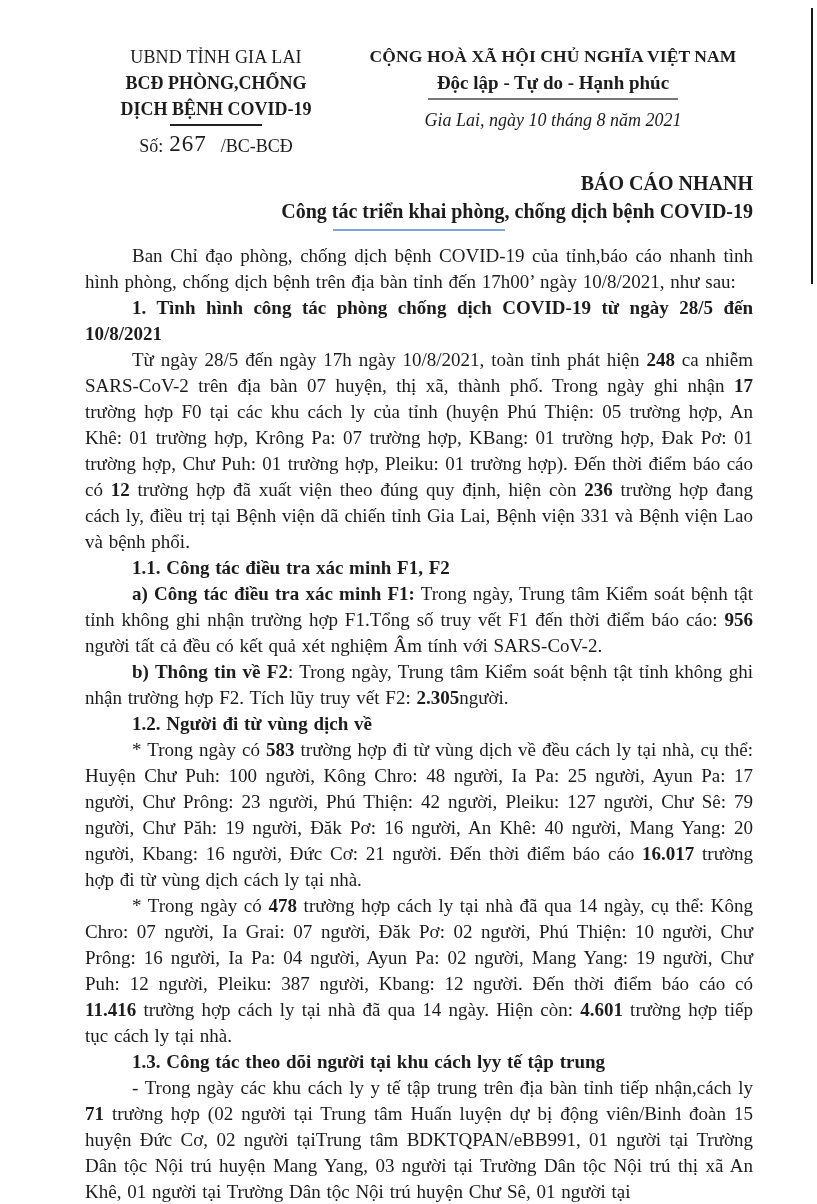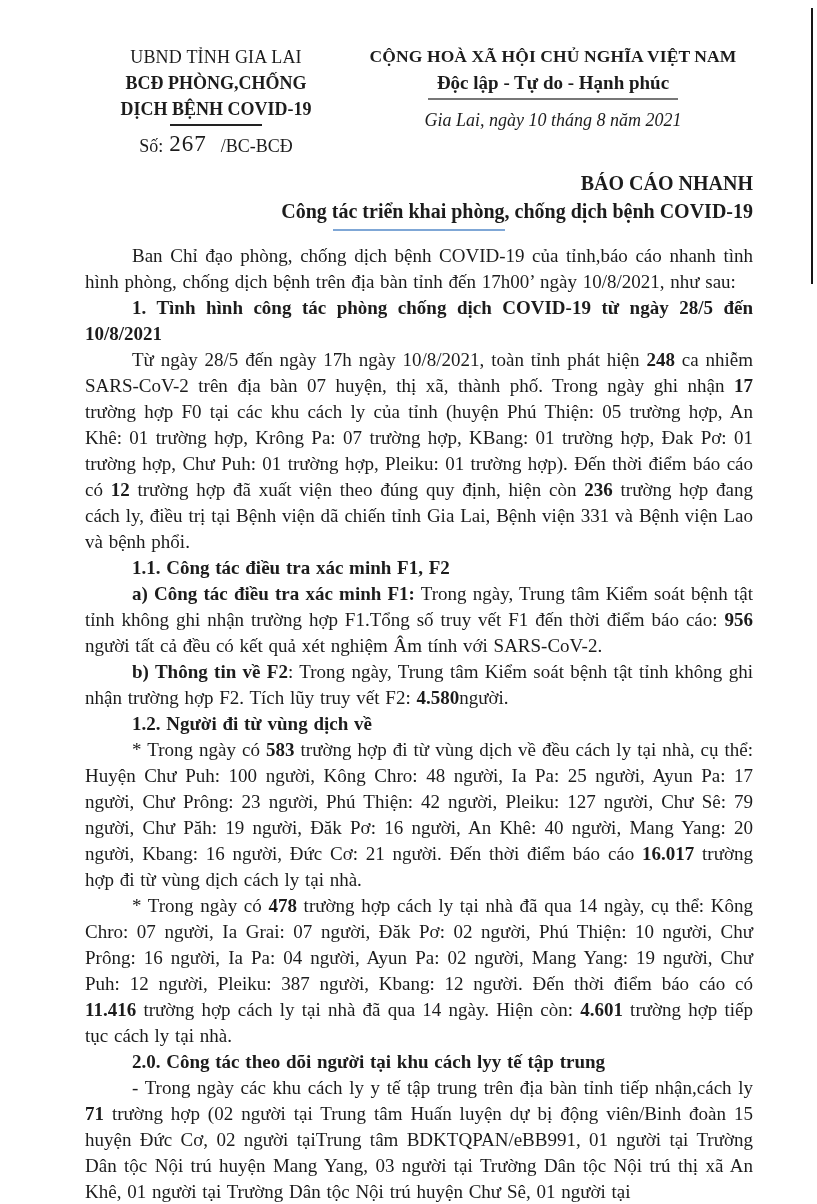--- a/index.html
+++ b/index.html
@@ -87,24 +87,24 @@
     <div class="t2">Công tác triển khai phòng, chống dịch bệnh COVID-19</div>
     <div class="rule-blue"></div>
   </div>
 
   <div class="doc-body">
     <p class="para"><span>Ban Chỉ đạo phòng, chống dịch bệnh COVID-19 của tỉnh,báo cáo nhanh tình hình phòng, chống dịch bệnh trên địa bàn tỉnh đến 17h00’ ngày 10/8/2021, như sau:</span></p>
     <p class="para"><span class="b">1. Tình hình công tác phòng chống dịch COVID-19 từ ngày 28/5 đến 10/8/2021</span></p>
     <p class="para"><span>Từ ngày 28/5 đến ngày 17h ngày 10/8/2021, toàn tỉnh phát hiện </span><span class="b">248</span><span> ca nhiễm SARS-CoV-2 trên địa bàn 07 huyện, thị xã, thành phố. Trong ngày ghi nhận </span><span class="b">17</span><span> trường hợp F0 tại các khu cách ly của tỉnh (huyện Phú Thiện: 05 trường hợp, An Khê: 01 trường hợp, Krông Pa: 07 trường hợp, KBang: 01 trường hợp, Đak Pơ: 01 trường hợp, Chư Puh: 01 trường hợp, Pleiku: 01 trường hợp). Đến thời điểm báo cáo có </span><span class="b">12</span><span> trường hợp đã xuất viện theo đúng quy định, hiện còn </span><span class="b">236</span><span> trường hợp đang cách ly, điều trị tại Bệnh viện dã chiến tỉnh Gia Lai, Bệnh viện 331 và Bệnh viện Lao và bệnh phổi.</span></p>
     <p class="para"><span class="b">1.1. Công tác điều tra xác minh F1, F2</span></p>
     <p class="para"><span class="b">a) Công tác điều tra xác minh F1:</span><span> Trong ngày, Trung tâm Kiểm soát bệnh tật tỉnh không ghi nhận trường hợp F1.Tổng số truy vết F1 đến thời điểm báo cáo: </span><span class="b">956</span><span> người tất cả đều có kết quả xét nghiệm Âm tính với SARS-CoV-2.</span></p>
-    <p class="para"><span class="b">b) Thông tin về F2</span><span>: Trong ngày, Trung tâm Kiểm soát bệnh tật tỉnh không ghi nhận trường hợp F2. Tích lũy truy vết F2: </span><span class="b">4.580</span><span>người.</span></p>
+    <p class="para"><span class="b">b) Thông tin về F2</span><span>: Trong ngày, Trung tâm Kiểm soát bệnh tật tỉnh không ghi nhận trường hợp F2. Tích lũy truy vết F2: </span><span class="b">2.305</span><span>người.</span></p>
     <p class="para"><span class="b">1.2. Người đi từ vùng dịch về</span></p>
     <p class="para"><span>* Trong ngày có </span><span class="b">583</span><span> trường hợp đi từ vùng dịch về đều cách ly tại nhà, cụ thể: Huyện Chư Puh: 100 người, Kông Chro: 48 người, Ia Pa: 25 người, Ayun Pa: 17 người, Chư Prông: 23 người, Phú Thiện: 42 người, Pleiku: 127 người, Chư Sê: 79 người, Chư Păh: 19 người, Đăk Pơ: 16 người, An Khê: 40 người, Mang Yang: 20 người, Kbang: 16 người, Đức Cơ: 21 người. Đến thời điểm báo cáo </span><span class="b">16.017</span><span> trường hợp đi từ vùng dịch cách ly tại nhà.</span></p>
     <p class="para"><span>* Trong ngày có </span><span class="b">478</span><span> trường hợp cách ly tại nhà đã qua 14 ngày, cụ thể: Kông Chro: 07 người, Ia Grai: 07 người, Đăk Pơ: 02 người, Phú Thiện: 10 người, Chư Prông: 16 người, Ia Pa: 04 người, Ayun Pa: 02 người, Mang Yang: 19 người, Chư Puh: 12 người, Pleiku: 387 người, Kbang: 12 người. Đến thời điểm báo cáo có </span><span class="b">11.416</span><span> trường hợp cách ly tại nhà đã qua 14 ngày. Hiện còn: </span><span class="b">4.601</span><span> trường hợp tiếp tục cách ly tại nhà.</span></p>
-    <p class="para"><span class="b">2.0. Công tác theo dõi người tại khu cách lyy tế tập trung</span></p>
+    <p class="para"><span class="b">1.3. Công tác theo dõi người tại khu cách lyy tế tập trung</span></p>
     <p class="para"><span>- Trong ngày các khu cách ly y tế tập trung trên địa bàn tỉnh tiếp nhận,cách ly </span><span class="b">71</span><span> trường hợp (02 người tại Trung tâm Huấn luyện dự bị động viên/Binh đoàn 15 huyện Đức Cơ, 02 người tạiTrung tâm BDKTQPAN/eBB991, 01 người tại Trường Dân tộc Nội trú huyện Mang Yang, 03 người tại Trường Dân tộc Nội trú thị xã An Khê, 01 người tại Trường Dân tộc Nội trú huyện Chư Sê, 01 người tại</span></p>
   </div>
 
 
   <div class="scan-line"></div>
 
 </div>
 
 </body></html>

